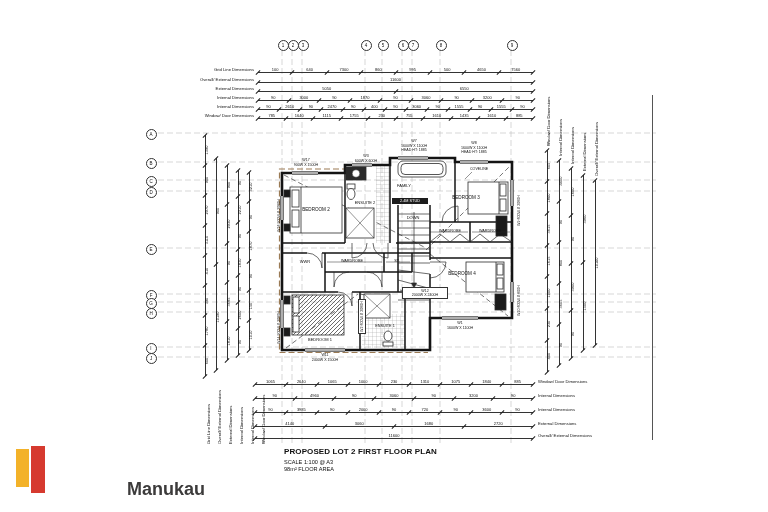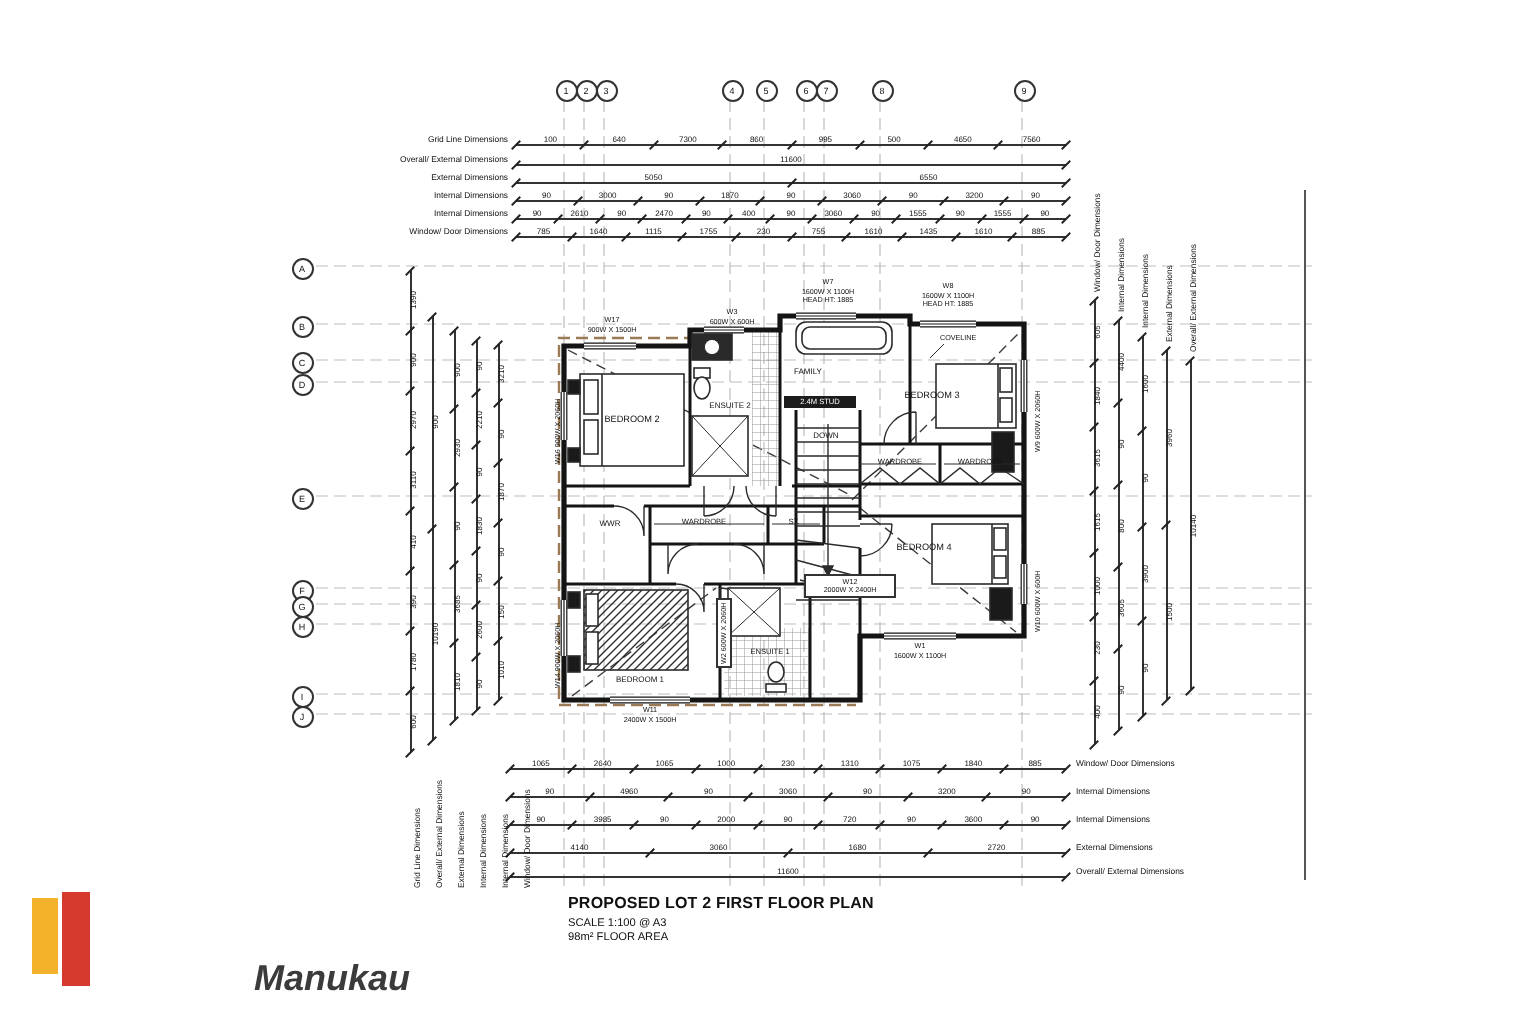--- a/index.html
+++ b/index.html
@@ -12,21 +12,21 @@
   .boxed{border:0.5px solid #333;background:#fff;padding:0.5px 1px;}
   .badge{background:#1c1c1c;color:#fff;font-size:3.8px;line-height:6px;height:6px;}
   #title-block{position:absolute;left:284px;top:447px;z-index:6;}
   #title-block .t1{font-size:8px;font-weight:bold;letter-spacing:0.1px;}
   #title-block .t2{font-size:5.6px;margin-top:3px;}
   #title-block .t3{font-size:5.6px;margin-top:1px;}
   #logo{position:absolute;left:12px;top:440px;width:215px;height:66px;z-index:6;}
   #logo .bar{position:absolute;}
   #logo .name{position:absolute;left:50px;top:444px;font-size:36px;font-weight:bold;
               letter-spacing:-1.5px;color:#3c3b3b;}
-  #logo .loc{position:absolute;left:127px;top:479px;font-size:18px;font-weight:bold;color:#3c3b3b;font-style:italic;}
+  #logo .loc{position:absolute;left:127px;top:479px;font-size:18px;font-weight:bold;color:#3c3b3b;}
   .gen{position:absolute;}
 </style>
 </head>
 <body>
 
 <div id="sheet">
 
   <svg id="plan-svg" width="768" height="512" viewBox="0 0 768 512">
     <defs>
       <pattern id="tile" width="4" height="4" patternUnits="userSpaceOnUse">

